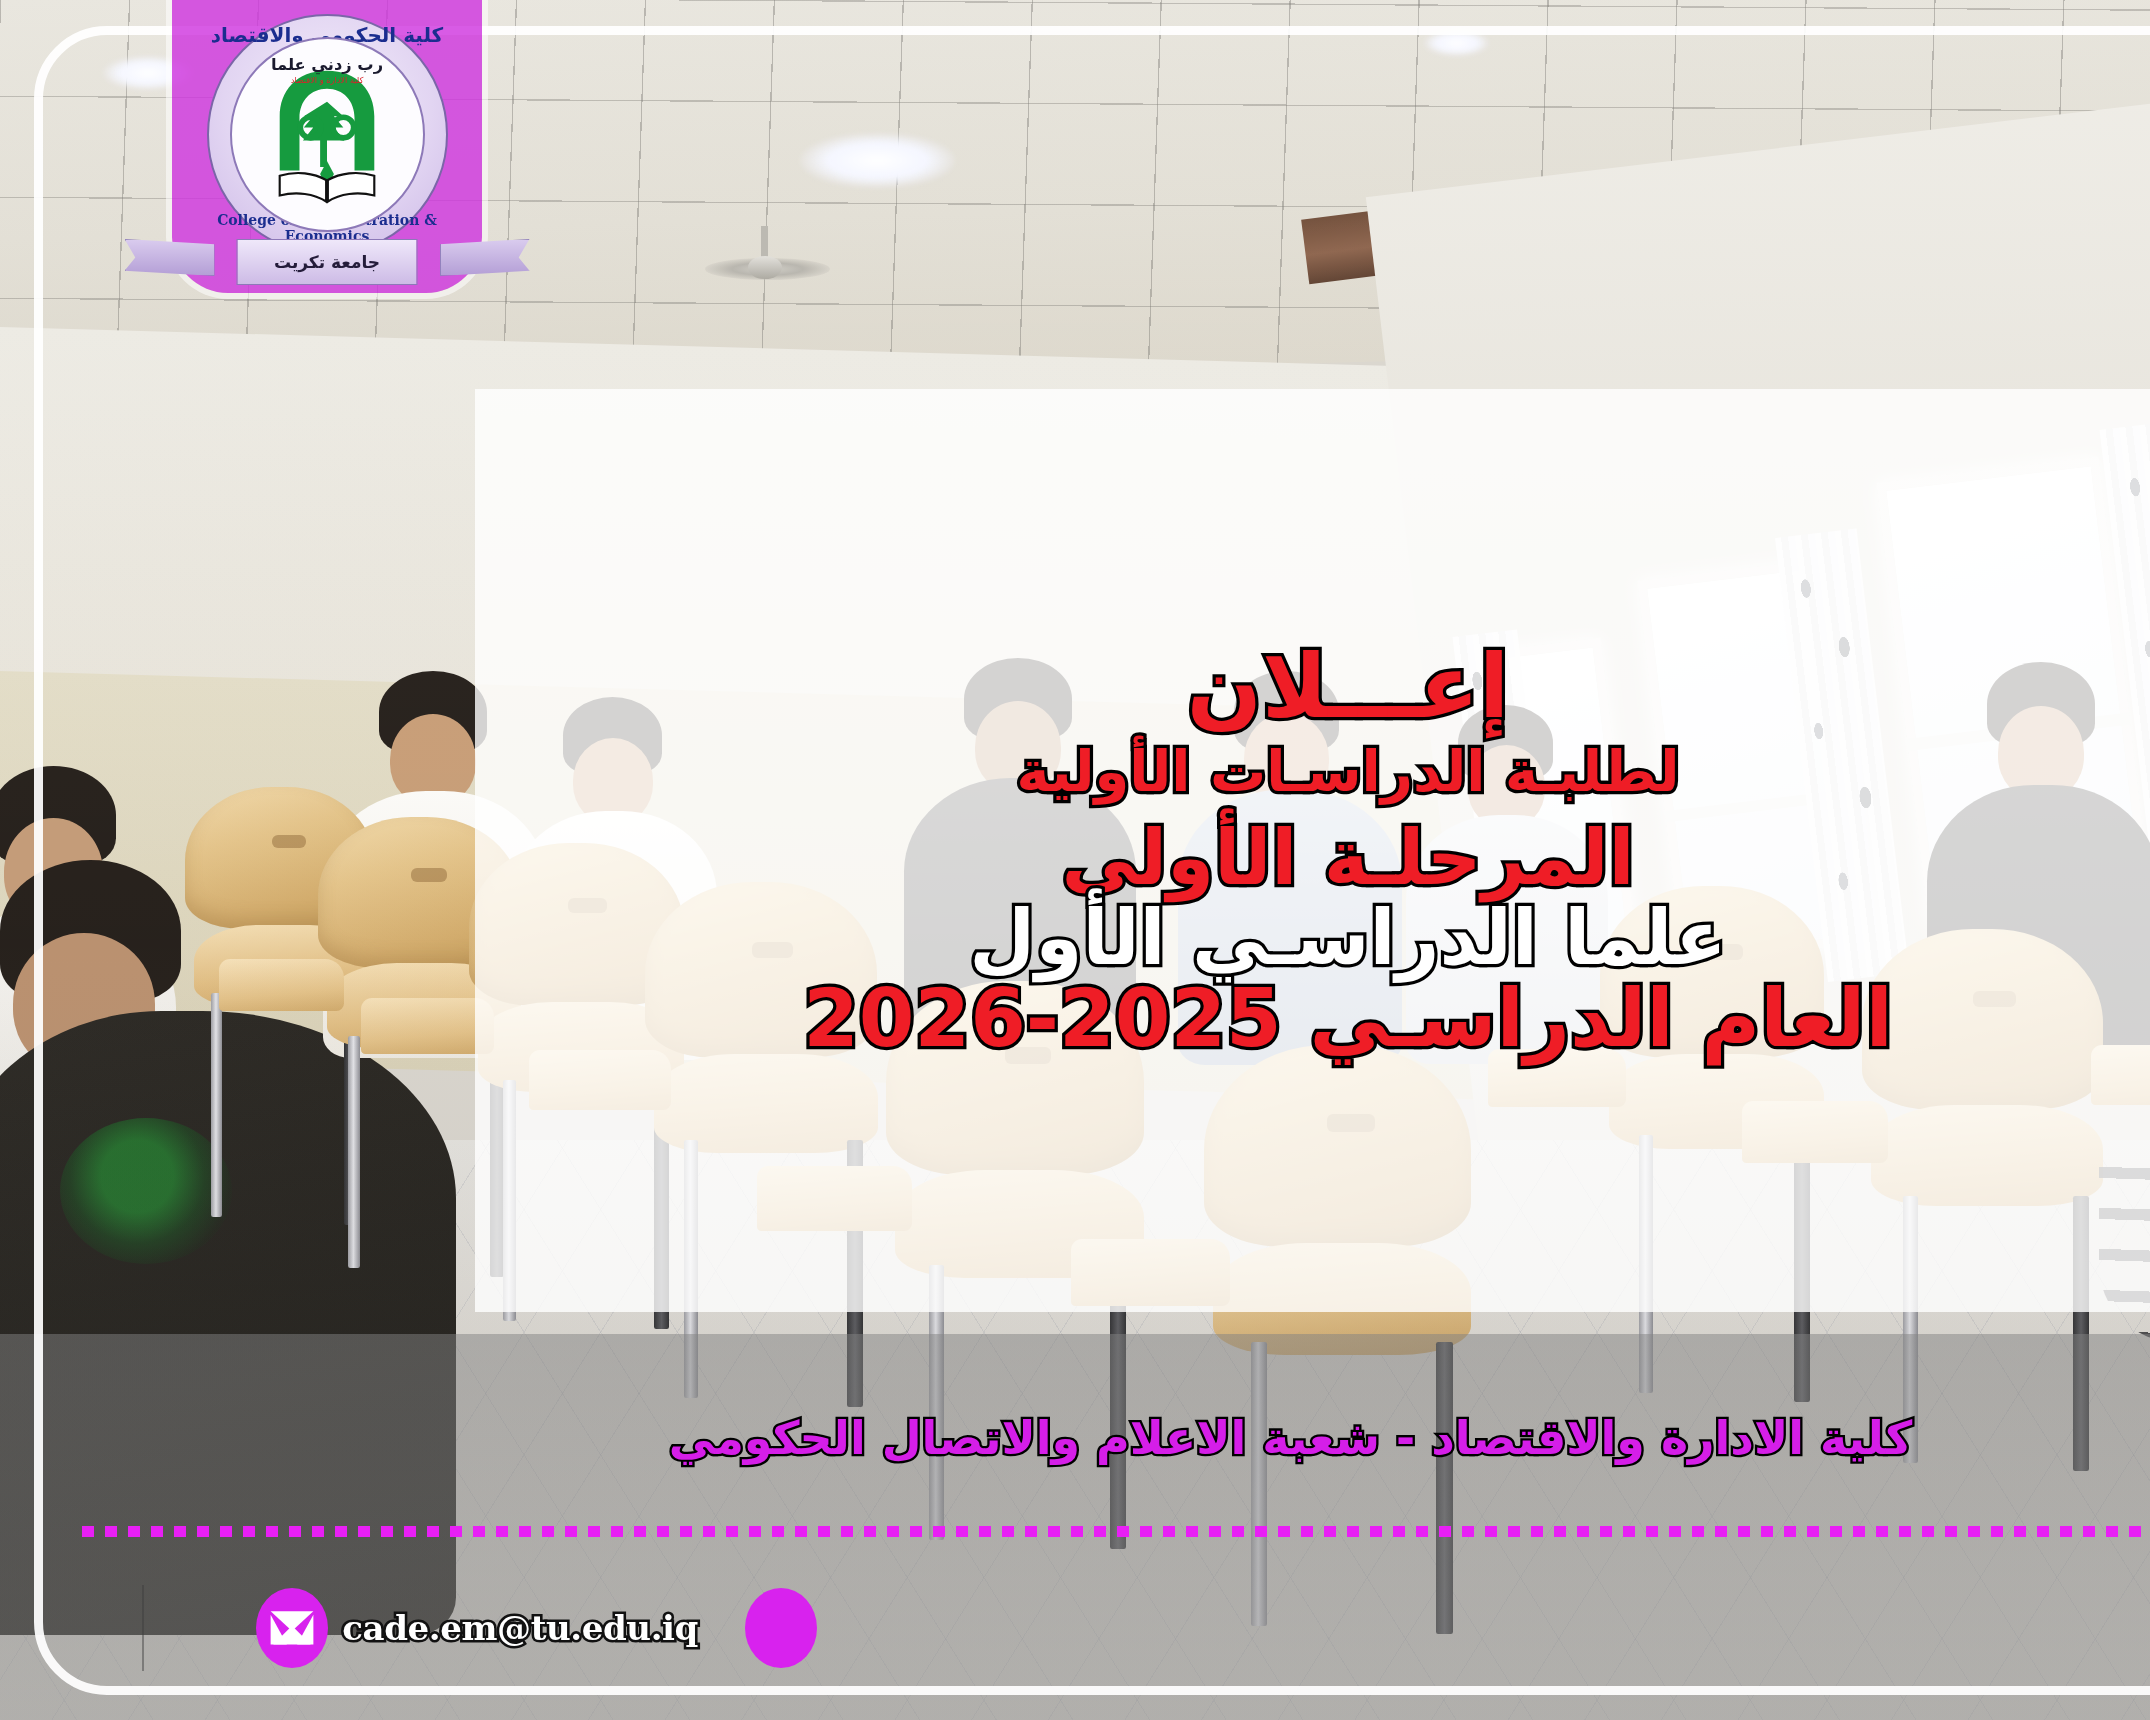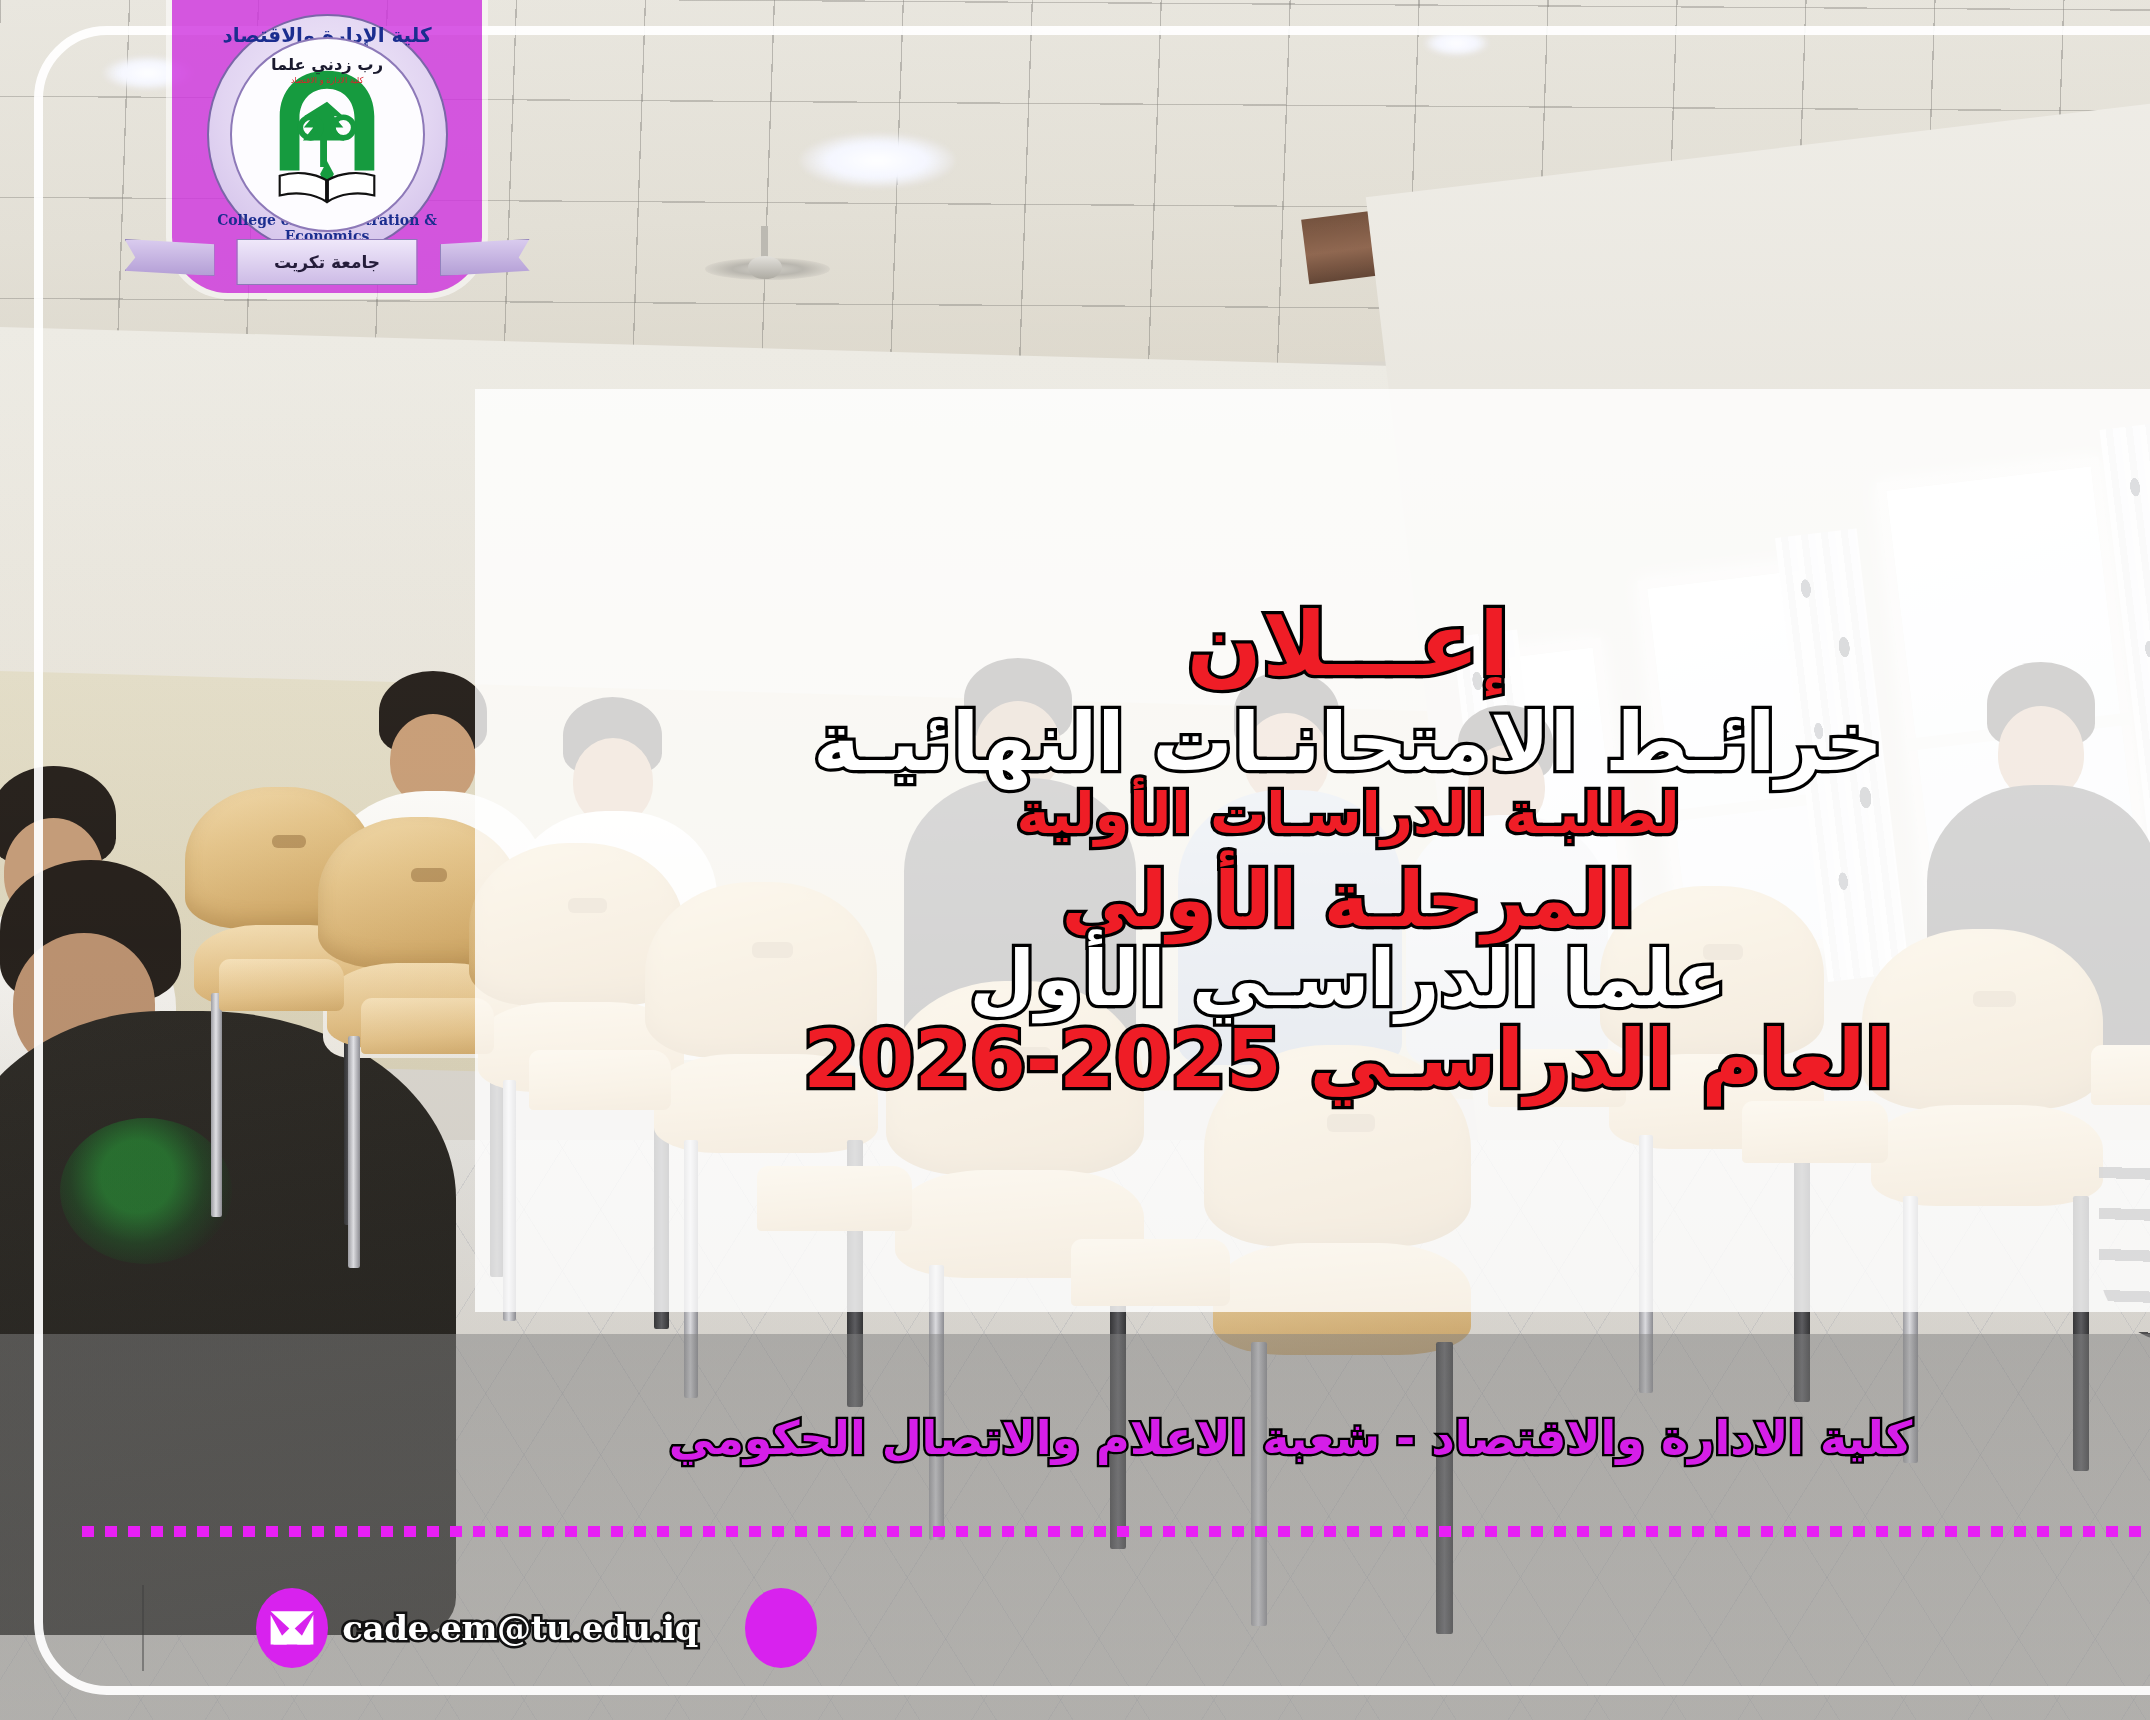--- a/index.html
+++ b/index.html
@@ -430,21 +430,21 @@
 
     <div class="wash"></div>
     <div class="footer-wash"></div>
   </div>
 
   <div class="frame"></div>
 
   <div class="logo-badge">
     <div class="seal">
       <div class="seal-outer"></div>
-      <div class="seal-ar">كلية الإدارة والاقتصاد</div>
+      <div class="seal-ar">كلية الحكومي والاقتصاد</div>
       <div class="seal-en">College of Administration &amp; Economics</div>
       <div class="seal-ring"></div>
       <div class="seal-emblem">
         <svg width="129" height="142" viewBox="0 0 300 330">
           <path d="M150 18 C 78 18 40 66 40 124 L40 250 L86 250 L86 128 C86 88 112 60 150 60 C188 60 214 88 214 128 L214 250 L260 250 L260 124 C260 66 222 18 150 18 Z" fill="#169b3f"></path>
           <path d="M150 90 l38 34 -22 0 22 26 -22 0 24 30 -40 0 0 62 -16 0 0 -62 -40 0 24 -30 -22 0 22 -26 -22 0 z" fill="#169b3f"></path>
           <circle cx="112" cy="150" r="24" fill="none" stroke="#169b3f" stroke-width="13"></circle>
           <circle cx="188" cy="150" r="24" fill="none" stroke="#169b3f" stroke-width="13"></circle>
           <path d="M150 228 l16 30 -16 36 -16 -36 z" fill="#169b3f"></path>
           <path d="M40 262 C80 250 120 256 148 272 L148 322 C120 304 80 298 40 308 Z" fill="#fff" stroke="#111" stroke-width="5"></path>
@@ -455,21 +455,20 @@
       <div style="position:absolute; left:0; right:0; top:41px; text-align:center; font-size:16.3px; color:#1a1a2e; font-weight:bold;">رب زدني علما</div>
       <div class="ribbon-wing rw-l"></div>
       <div class="ribbon-wing rw-r"></div>
       <div class="seal-ribbon">جامعة تكريت</div>
     </div>
   </div>
 
   <div class="panel"></div>
   <div class="headlines">
     <div class="hl hl-red   l1">إعـــلان</div>
-    <div class="hl hl-white l2">خرائـط الامتحانـات النهائيـة</div>
     <div class="hl hl-red   l3">لطلبـة الدراسـات الأولية</div>
     <div class="hl hl-red   l4">المرحلـة الأولى</div>
     <div class="hl hl-white l5">علما الدراسـي الأول</div>
     <div class="hl hl-red   l6">العام الدراسـي 2025-2026</div>
   </div>
 
   <div class="dept">كلية الادارة والاقتصاد - شعبة الاعلام  والاتصال الحكومي</div>
 
   <div class="divider"></div>
 

